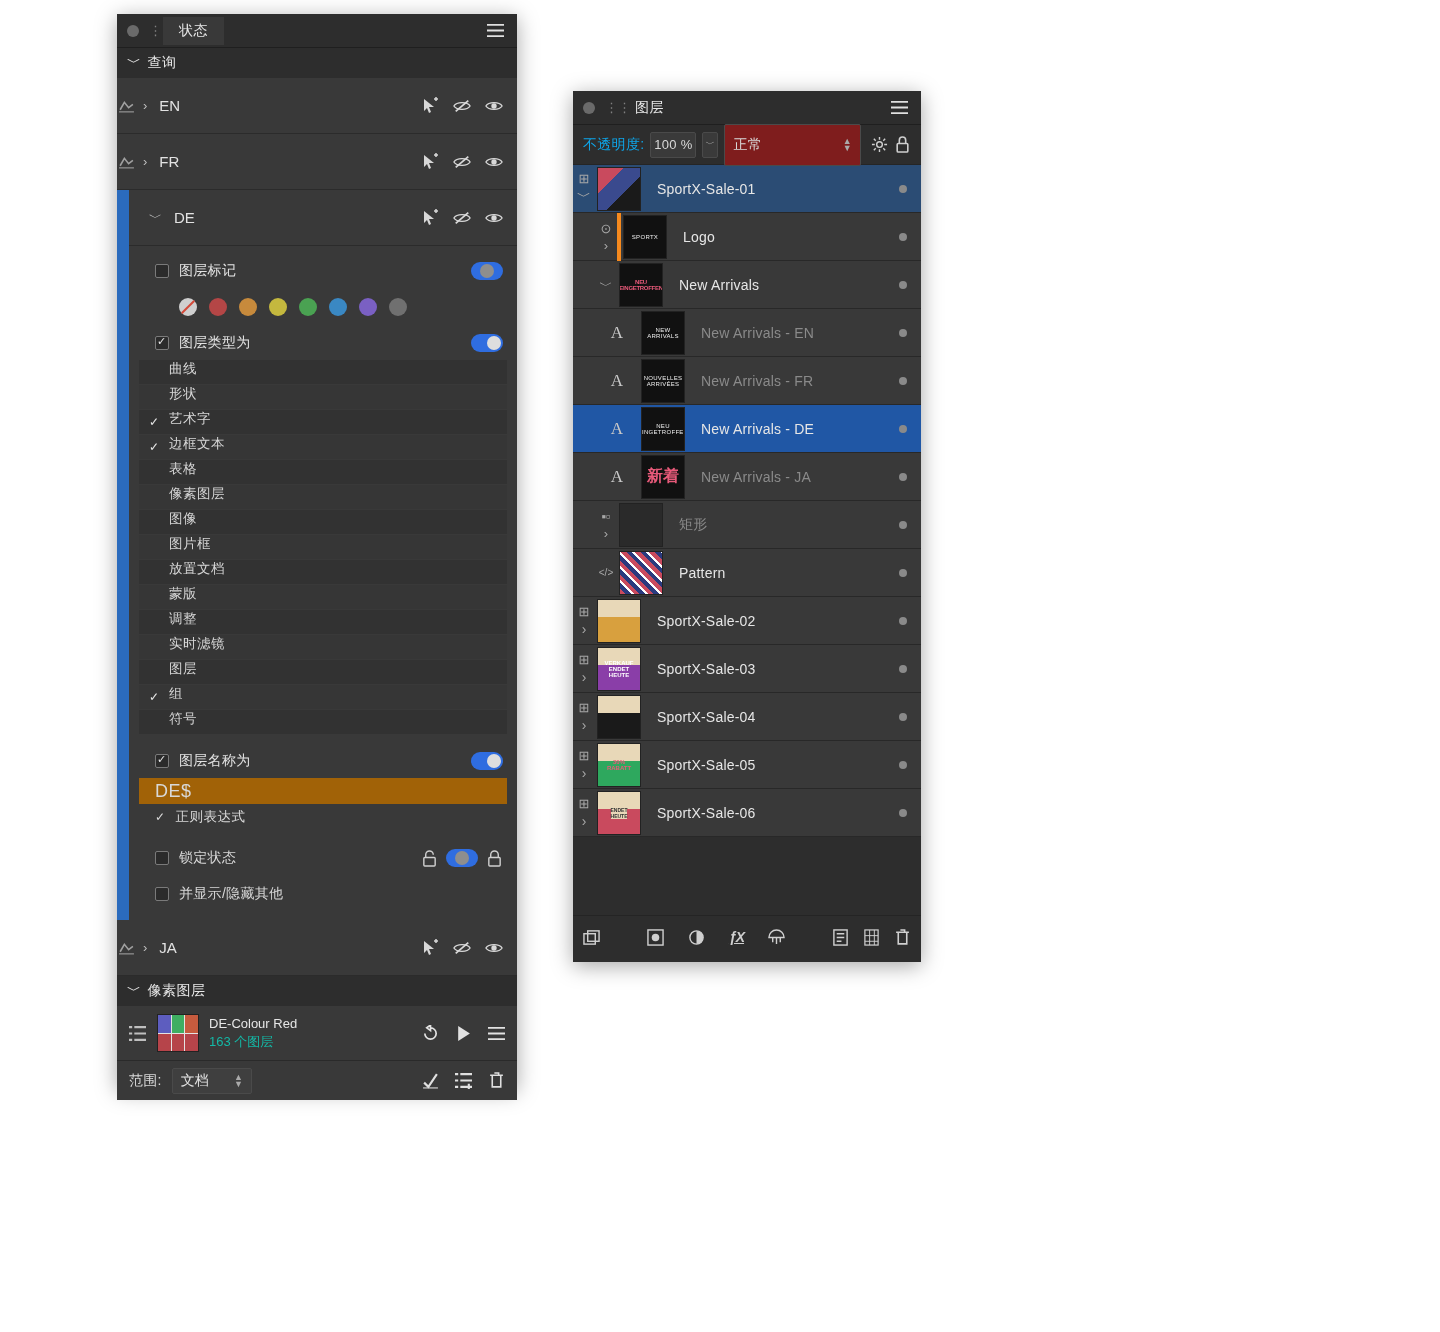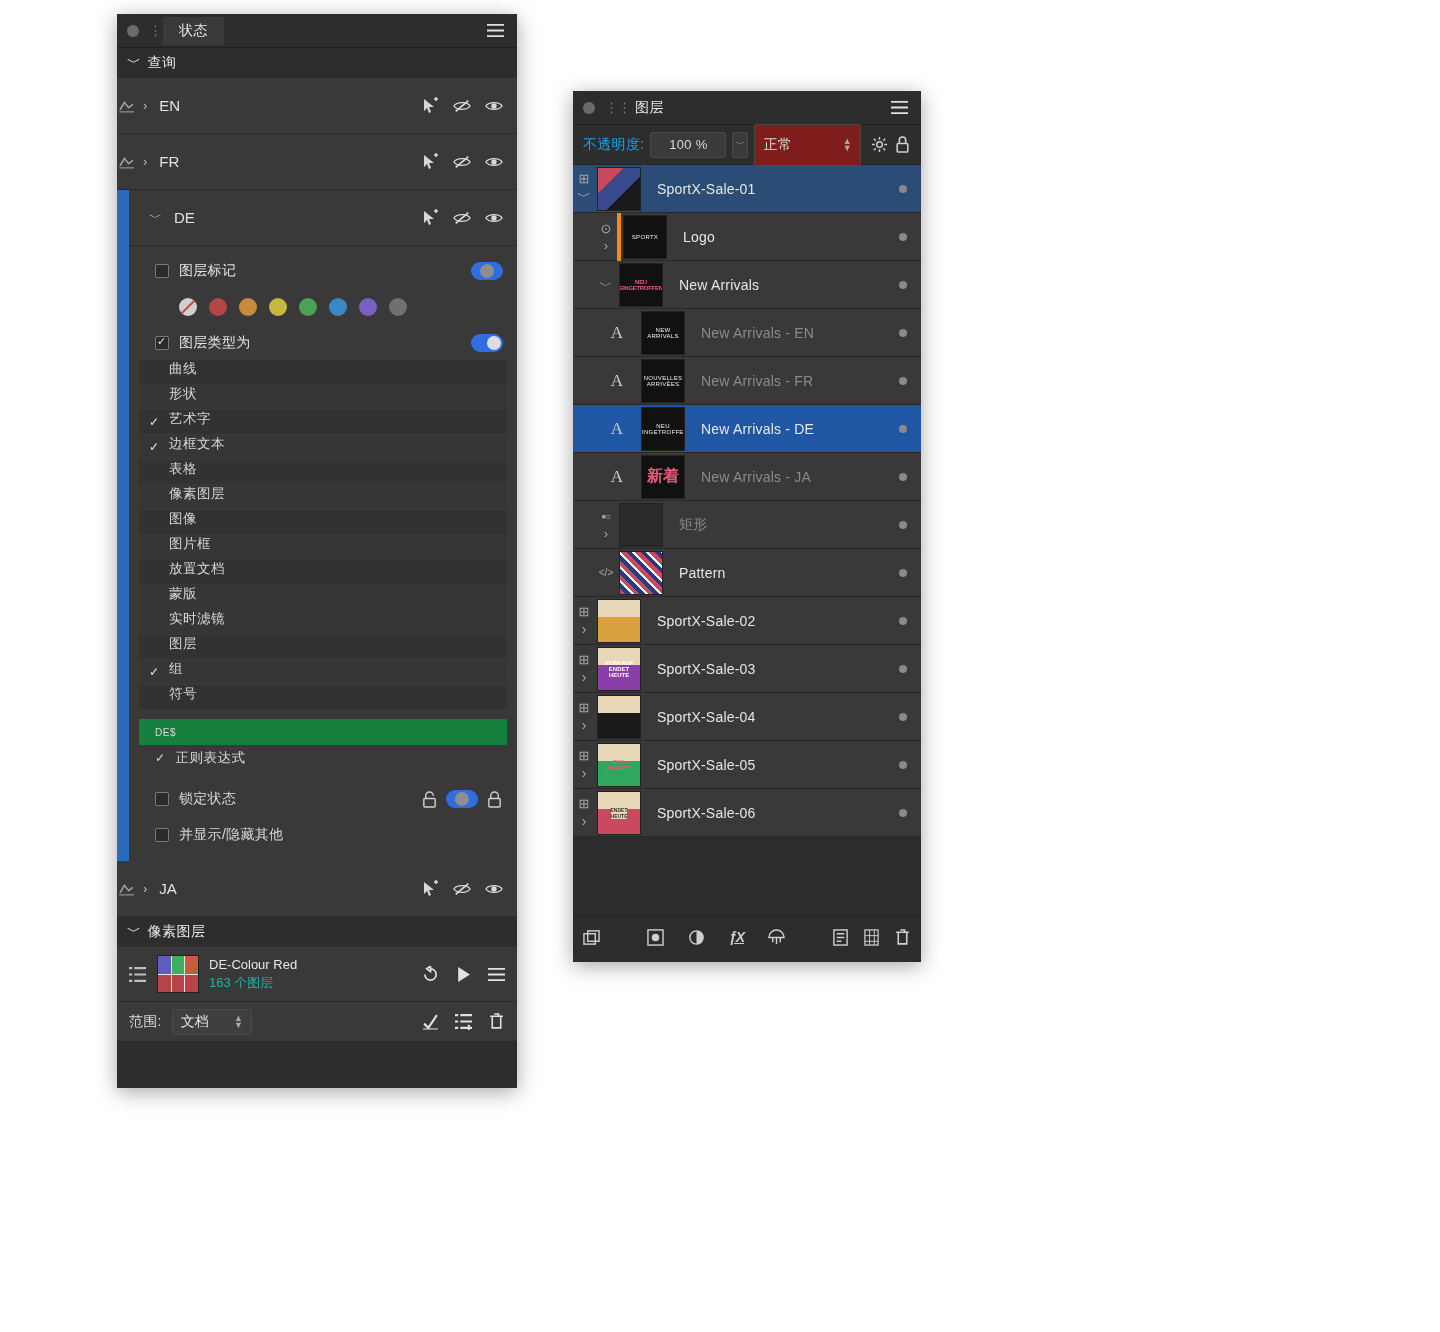--- a/index.html
+++ b/index.html
@@ -44,21 +44,21 @@
 .swatches .sw{width:18px;height:18px;border-radius:50%}
 .swatches .sw.none{background:#cfcfcf;position:relative;overflow:hidden}
 .swatches .sw.none::after{content:"";position:absolute;left:-4px;top:7px;width:28px;height:2px;background:#d34a3a;transform:rotate(-45deg)}
 
 .type-list{margin:0 10px 10px 10px}
 .type-item{height:24px;display:flex;background:#323232;margin-bottom:1px;padding-left:30px;font-size:13.5px;letter-spacing:.5px;color:#d6d6d6;position:relative}
 .type-item.alt{background:#363636}
 .type-item .chk{position:absolute;left:10px;top:5px;color:#e6e6e6;font-size:12px}
 
 .name-sec{padding:0 10px 10px 10px}
-.name-input{background:#15803d;height:26px;display:flex;align-items:center;padding-left:16px;font-size:10px;color:#d8d8d8;letter-spacing:.5px}
+.name-input{background:#a16207;height:26px;display:flex;align-items:center;padding-left:16px;font-size:18px;color:#d8d8d8;letter-spacing:.5px}
 .name-regex{display:flex;align-items:center;height:26px;padding-left:16px;font-size:13.5px;letter-spacing:.5px;color:#d8d8d8}
 .name-regex .chk{margin-right:10px;font-size:12px}
 
 .lock-row{display:flex;align-items:center;height:36px;padding-left:26px}
 .lock-row .cbx{width:14px;height:14px;border:1px solid #7a7a7a;border-radius:2px;margin-right:10px;background:#2b2b2b}
 .lock-row .txt{flex:1;font-size:14px;letter-spacing:.3px}
 .lock-row .locks{display:flex;align-items:center;gap:8px;margin-right:14px;color:#cfcfcf}
 
 .captured{height:54px;background:#393939;display:flex;align-items:center;padding:0 12px}
 .captured .listicon{width:18px;margin-right:10px;color:#bfbfbf}
@@ -72,21 +72,21 @@
 .captured .acts{display:flex;gap:16px;color:#e2e2e2}
 
 .footer{height:40px;background:#393939;border-top:1px solid #2a2a2a;display:flex;align-items:center;padding:0 12px;gap:10px}
 .footer .lbl{font-size:14px;letter-spacing:.3px}
 .footer .sel{width:80px;height:26px;background:#3f3f3f;border:1px solid #4a4a4a;border-radius:2px;display:flex;align-items:center;padding:0 8px;font-size:14px;color:#e4e4e4}
 .footer .sel .carets{margin-left:auto;font-size:9px;color:#aaa;line-height:7px}
 .footer .fic{margin-left:auto;display:flex;gap:16px;color:#e0e0e0}
 
 .layers-opts{height:40px;display:flex;align-items:center;padding:0 10px;gap:6px;letter-spacing:.3px;border-bottom:1px solid #252525}
 .layers-opts .lbl{font-size:14px;color:#0ea5e9}
-.layers-opts .pct{width:76px;height:26px;background:#3a3a3a;border:1px solid #4a4a4a;border-radius:2px;display:flex;align-items:center;justify-content:center;font-size:13px}
+.layers-opts .pct{width:46px;height:26px;background:#3a3a3a;border:1px solid #4a4a4a;border-radius:2px;display:flex;align-items:center;justify-content:center;font-size:13px}
 .layers-opts .dd{width:16px;height:26px;background:#3a3a3a;border:1px solid #4a4a4a;border-radius:2px;display:flex;align-items:center;justify-content:center;font-size:9px}
 .layers-opts .mode{flex:1;height:42px;background:#7f1d1d;border:1px solid #4a4a4a;border-radius:2px;display:flex;align-items:center;padding:0 8px;font-size:14px}
 .layers-opts .mode .carets{margin-left:auto;font-size:9px;color:#aaa;line-height:7px}
 .layers-opts .gear{color:#cfcfcf;margin-left:4px}
 .layers-opts .lock{color:#cfcfcf}
 
 .layer-list{height:750px;overflow:hidden;background:#2d2d2d}
 .lrow{height:48px;display:flex;align-items:center;border-bottom:1px solid #282828;background:#393939}
 .lrow.sel{background:#2b4c74}
 .lrow.selb{background:#2057a5}
@@ -275,35 +275,45 @@
             </div>
             <div class="type-item alt">
               <span>图片框</span>
             </div>
             <div class="type-item">
               <span>放置文档</span>
             </div>
             <div class="type-item alt">
               <span>蒙版</span>
             </div>
+            <div class="type-item">
+              <span>调整</span>
+            </div>
             <div class="type-item alt">
               <span>实时滤镜</span>
             </div>
             <div class="type-item">
               <span>图层</span>
             </div>
             <div class="type-item alt">
               <span class="chk">✓</span>
               <span>组</span>
             </div>
             <div class="type-item">
               <span>符号</span>
             </div>
           </div>
 
+        <div class="sub-head">
+          <div class="cbx on"></div>
+          <span>图层名称为</span>
+          <div class="toggle">
+              <div class="knob"></div>
+            </div>
+        </div>
         <div class="name-sec">
           <div class="name-input">DE$</div>
           <div class="name-regex">
             <span class="chk">✓</span>
             <span>正则表达式</span>
           </div>
         </div>
 
         <div class="lock-row">
           <div class="cbx"></div>

